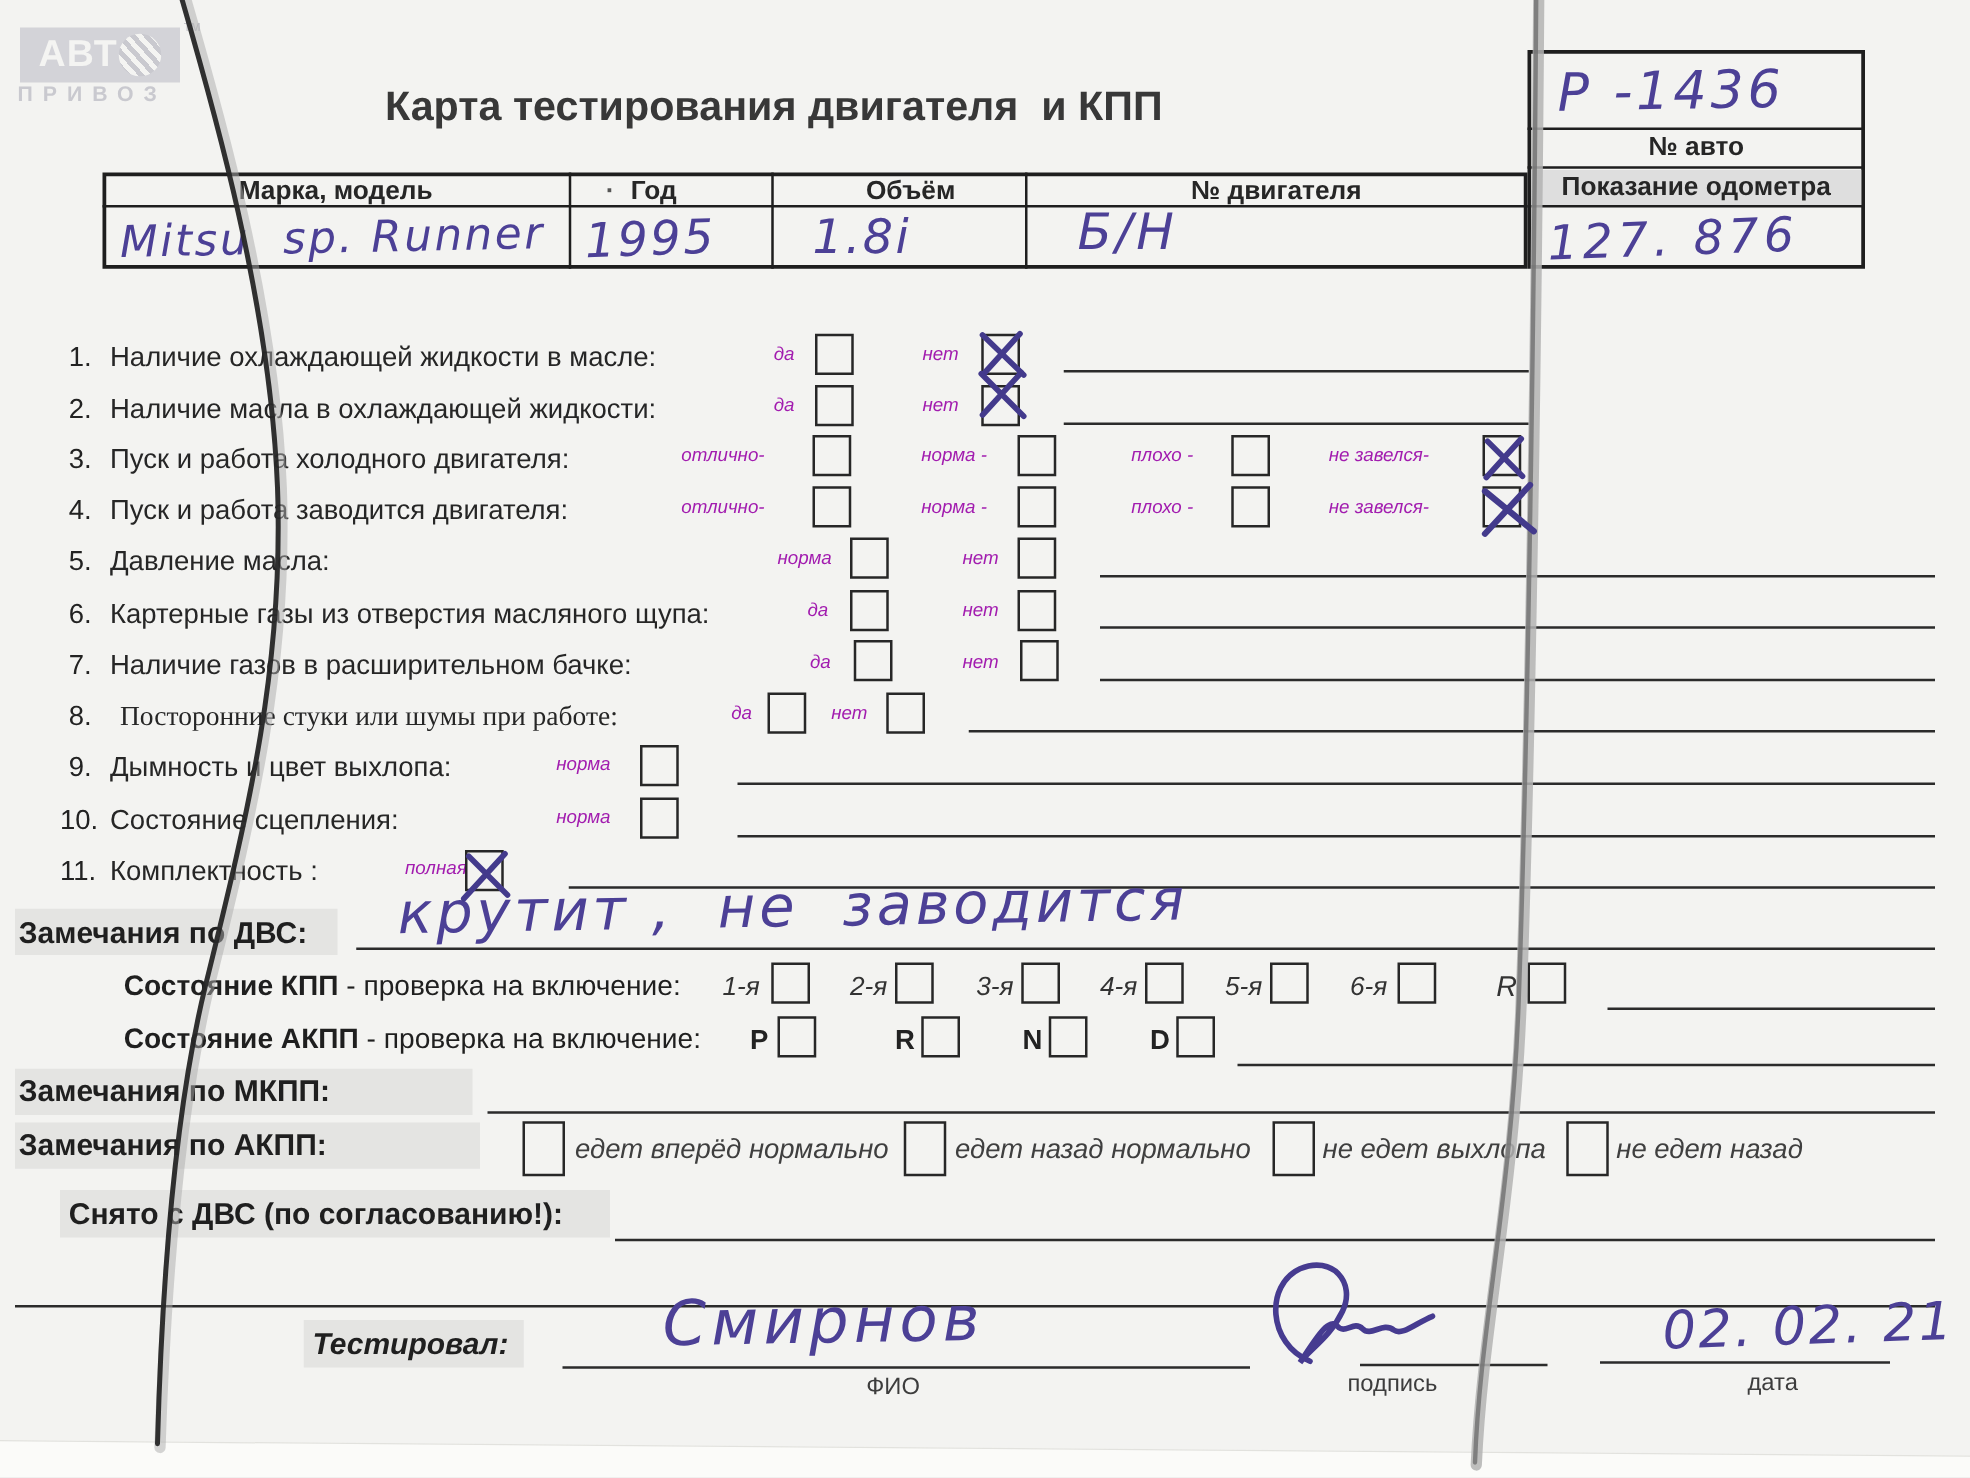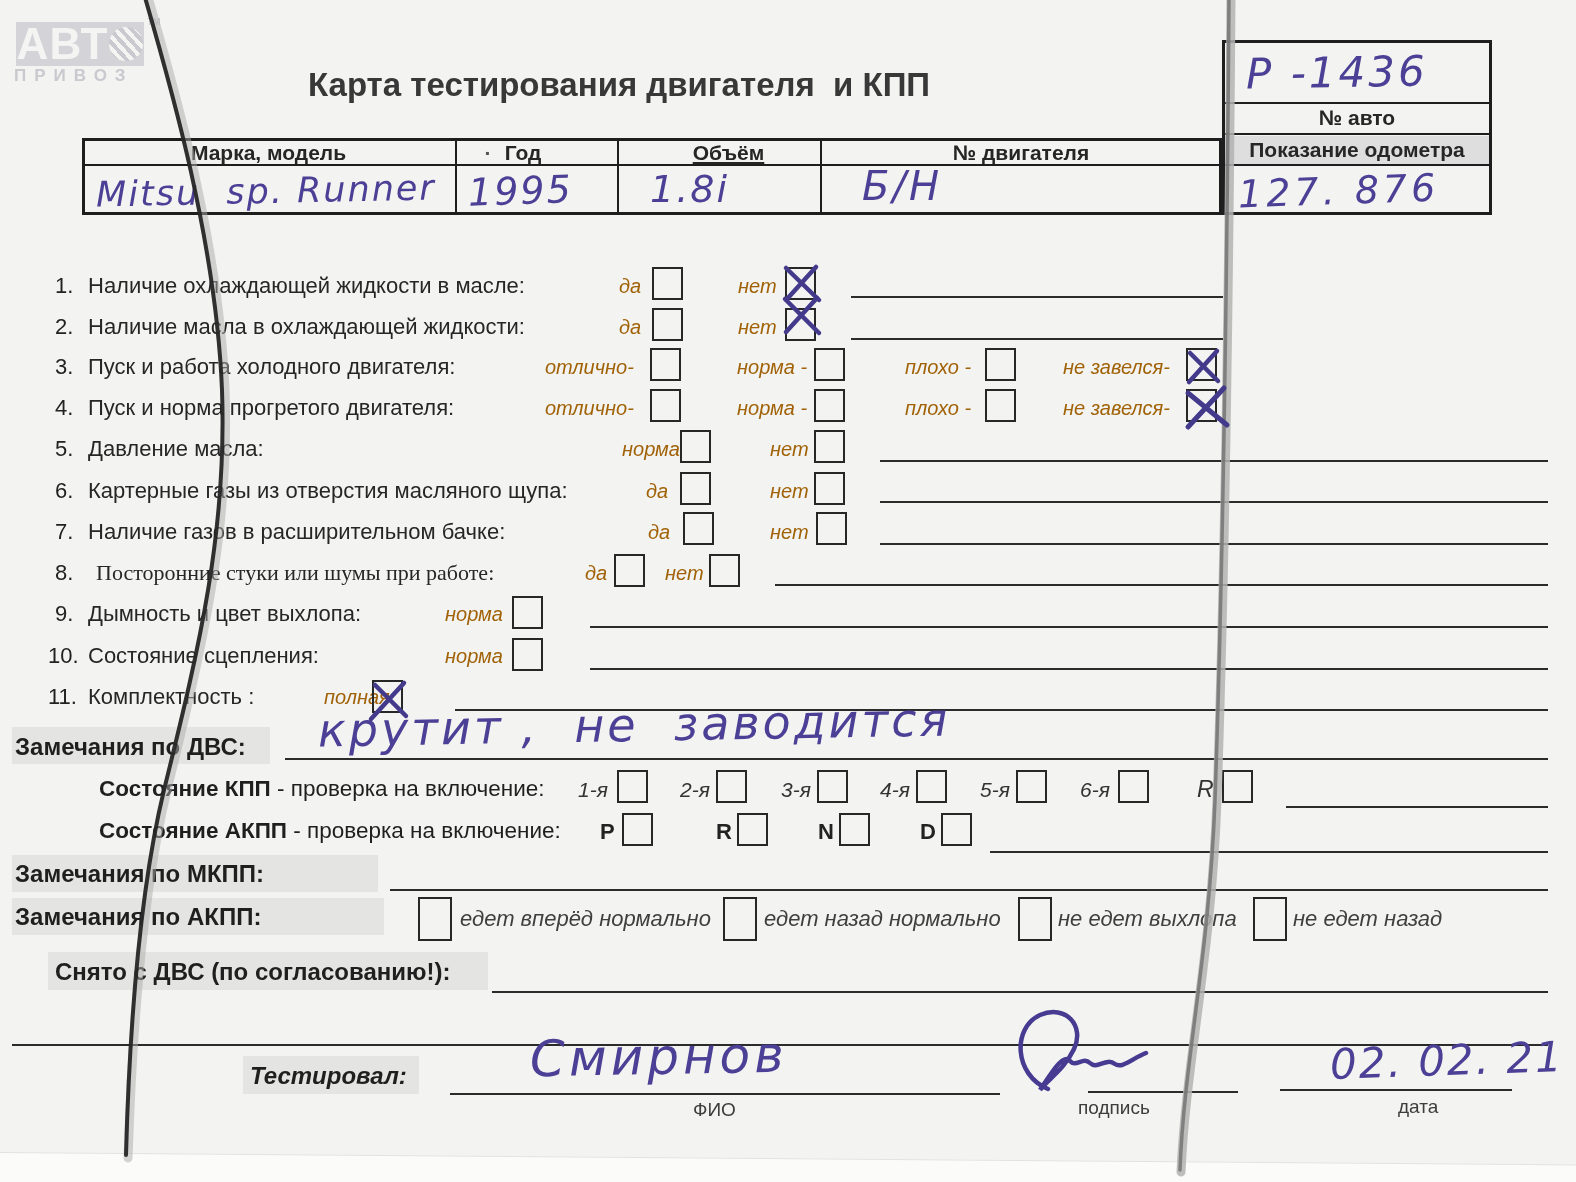--- a/index.html
+++ b/index.html
@@ -4,41 +4,41 @@
 <style>
   html,body{margin:0;padding:0;background:#e8e8e6;}
   .page{
     position:relative;width:1576px;height:1182px;overflow:hidden;
     background:#f3f3f1;
     font-family:"Liberation Sans", sans-serif;color:#2a2a2a;
   }
   
   .logo-badge{position:absolute;left:16px;top:22px;width:128px;height:44px;background:#d3d3d8;
     display:flex;align-items:center;justify-content:center;}
-  .logo-a{font-size:44px;font-weight:bold;color:#f4f4f2;letter-spacing:1px;line-height:1;}
+  .logo-a{font-size:30px;font-weight:bold;color:#f4f4f2;letter-spacing:1px;line-height:1;}
   .logo-o{display:inline-block;width:34px;height:34px;border-radius:50%;margin-left:1px;vertical-align:-4px;
     background:repeating-linear-gradient(48deg,#f4f4f2 0 4px,#c9c9cf 4px 8px);}
   .logo-tm{position:absolute;left:147px;top:14px;font-size:12px;color:#c7c7cd;}
   .logo-sub{position:absolute;left:14px;top:66px;width:134px;font-size:17px;font-weight:bold;
     color:#c9c9cf;letter-spacing:8px;white-space:nowrap;}
   
   .title{position:absolute;left:308px;top:66px;font-size:33px;font-weight:bold;color:#383838;white-space:pre;}
   
   .tbl-border{position:absolute;border:3px solid #1e1e1e;box-sizing:border-box;}
   .vline{position:absolute;width:2px;background:#1e1e1e;}
   .hline{position:absolute;height:2px;background:#1e1e1e;}
   .th{position:absolute;font-size:21px;font-weight:bold;color:#262626;text-align:center;}
   .shade{background:#dedede;}
   
   .hw{position:absolute;font-family:"DejaVu Sans",sans-serif;font-style:italic;color:#4c4096;
       white-space:pre;line-height:1;}
   
   .inum{position:absolute;font-size:22px;color:#222;}
   .ilabel{position:absolute;font-size:22px;color:#262626;white-space:pre;}
-  .opt{position:absolute;font-size:20px;font-style:italic;color:#a16207;white-space:pre;}
+  .opt{position:absolute;font-size:15px;font-style:italic;color:#a21caf;white-space:pre;}
   .cb{position:absolute;width:31px;height:33px;border:2px solid #272727;box-sizing:border-box;}
   .cb-big{position:absolute;width:34px;height:44px;border:2px solid #272727;box-sizing:border-box;}
   .ln{position:absolute;height:2px;background:#2b2b2b;}
   .sec{position:absolute;font-size:24px;font-weight:bold;color:#1f1f1f;white-space:pre;}
   .secmix{position:absolute;font-size:22.5px;color:#1f1f1f;white-space:pre;}
   .secmix b{font-weight:bold;margin-left:44px;}
   .labelbg{position:absolute;background:#e4e4e2;}
   .cap{position:absolute;font-size:19px;color:#3d3d3d;}
   .gear{position:absolute;font-size:21px;font-style:italic;color:#333;}
   .gearU{position:absolute;font-size:22px;font-weight:bold;color:#222;}
@@ -70,21 +70,21 @@
   <div class="hw" style="left:1238px;top:172px;font-size:38px;letter-spacing:4px;transform:rotate(-2deg);">127. 876</div>
 
   <div class="tbl-border" style="left:82px;top:138px;width:1140px;height:77px;"></div>
   <div class="hline" style="left:82px;top:164px;width:1140px;"></div>
   <div class="vline" style="left:455px;top:138px;height:77px;"></div>
   <div class="vline" style="left:617px;top:138px;height:77px;"></div>
   <div class="vline" style="left:820px;top:138px;height:77px;"></div>
   <div class="th" style="left:82px;top:141px;width:373px;">Марка, модель</div>
   <div class="th" style="left:455px;top:141px;width:136px;">Год</div>
   <div class="th" style="left:483px;top:141px;width:10px;color:#555;">·</div>
-  <div class="th" style="left:617px;top:141px;width:223px;text-decoration:underline;">Объём</div>
+  <div class="th" style="left:617px;top:141px;width:223px;">Объём</div>
   <div class="th" style="left:820px;top:141px;width:402px;">№ двигателя</div>
   <div class="hw" style="left:96px;top:174px;font-size:35px;letter-spacing:2px;transform:rotate(-1.2deg);">Mitsu  sp. Runner</div>
   <div class="hw" style="left:468px;top:172px;font-size:38px;letter-spacing:2px;transform:rotate(-2deg);">1995</div>
   <div class="hw" style="left:650px;top:170px;font-size:38px;letter-spacing:2px;">1.8i</div>
   <div class="hw" style="left:862px;top:166px;font-size:40px;letter-spacing:3px;">Б/Н</div>
 
   <span class="inum" style="left:55px;top:273px;">1.</span>
   <span class="ilabel" style="left:88px;top:273px;">Наличие охлаждающей жидкости в масле:</span>
   <span class="opt" style="left:619px;top:275px;">да</span>
   <span class="cb" style="left:652px;top:267px;"></span>
@@ -105,21 +105,21 @@
   <span class="opt" style="left:545px;top:356px;">отлично-</span>
   <span class="cb" style="left:650px;top:348px;"></span>
   <span class="opt" style="left:737px;top:356px;">норма -</span>
   <span class="cb" style="left:814px;top:348px;"></span>
   <span class="opt" style="left:905px;top:356px;">плохо -</span>
   <span class="cb" style="left:985px;top:348px;"></span>
   <span class="opt" style="left:1063px;top:356px;">не завелся-</span>
   <span class="cb" style="left:1186px;top:348px;"></span>
 
   <span class="inum" style="left:55px;top:395px;">4.</span>
-  <span class="ilabel" style="left:88px;top:395px;">Пуск и норма прогретого двигателя:</span>
+  <span class="ilabel" style="left:88px;top:395px;">Пуск и работа заводится двигателя:</span>
   <span class="opt" style="left:545px;top:397px;">отлично-</span>
   <span class="cb" style="left:650px;top:389px;"></span>
   <span class="opt" style="left:737px;top:397px;">норма -</span>
   <span class="cb" style="left:814px;top:389px;"></span>
   <span class="opt" style="left:905px;top:397px;">плохо -</span>
   <span class="cb" style="left:985px;top:389px;"></span>
   <span class="opt" style="left:1063px;top:397px;">не завелся-</span>
   <span class="cb" style="left:1186px;top:389px;"></span>
 
   <span class="inum" style="left:55px;top:436px;">5.</span>

